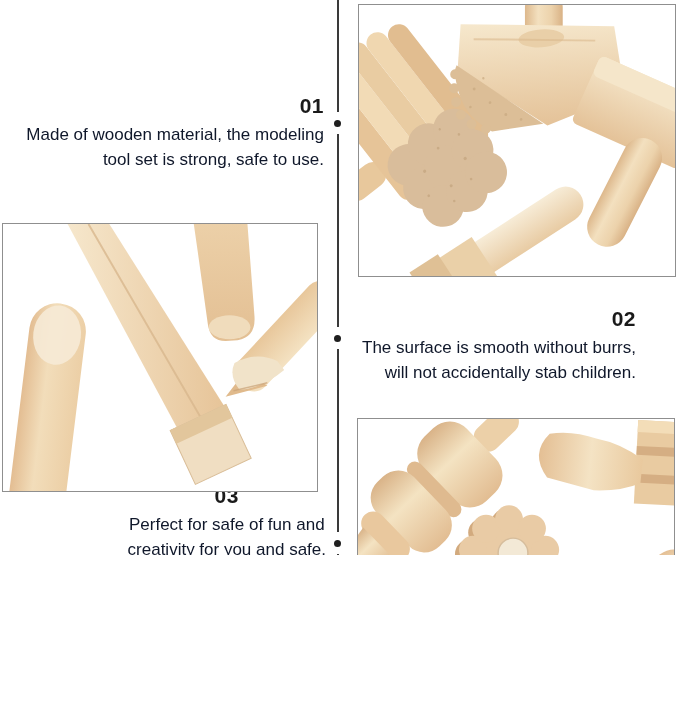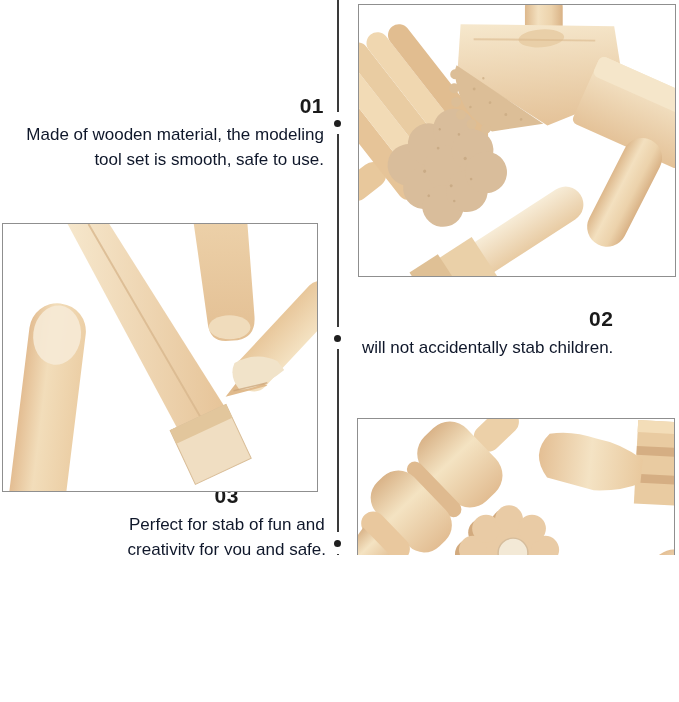--- a/index.html
+++ b/index.html
@@ -38,31 +38,32 @@
   <div class="vseg seg2"></div>
   <div class="vseg seg3"></div>
   <div class="vseg seg4"></div>
   <div class="vdot dot1"></div>
   <div class="vdot dot2"></div>
   <div class="vdot dot3"></div>
 
   <div class="feature f1">
     <div class="num">01</div>
     <div class="bodyline">Made of wooden material, the modeling</div>
-    <div class="bodyline">tool set is smooth, safe to use.</div>
+    <div class="bodyline">tool set is strong, safe to use.</div>
   </div>
 
   <div class="feature f2">
     <div class="num">02</div>
+    <div class="bodyline">The surface is smooth without burrs,</div>
     <div class="bodyline">will not accidentally stab children.</div>
   </div>
 
   <div class="feature f3">
     <div class="num">03</div>
-    <div class="bodyline">Perfect for stab of fun and</div>
+    <div class="bodyline">Perfect for safe of fun and</div>
     <div class="bodyline">creativity for you and safe.</div>
   </div>
 
   <figure class="photo photo1">
     <svg viewBox="0 0 318 273" preserveAspectRatio="none">
       <defs>
         <linearGradient id="g1a" x1="0" y1="0" x2="1" y2="0">
           <stop offset="0" stop-color="#ddb88c"></stop>
             <stop offset="0.35" stop-color="#f3e0bf"></stop>
           <stop offset="0.7" stop-color="#ecd2ab"></stop>

